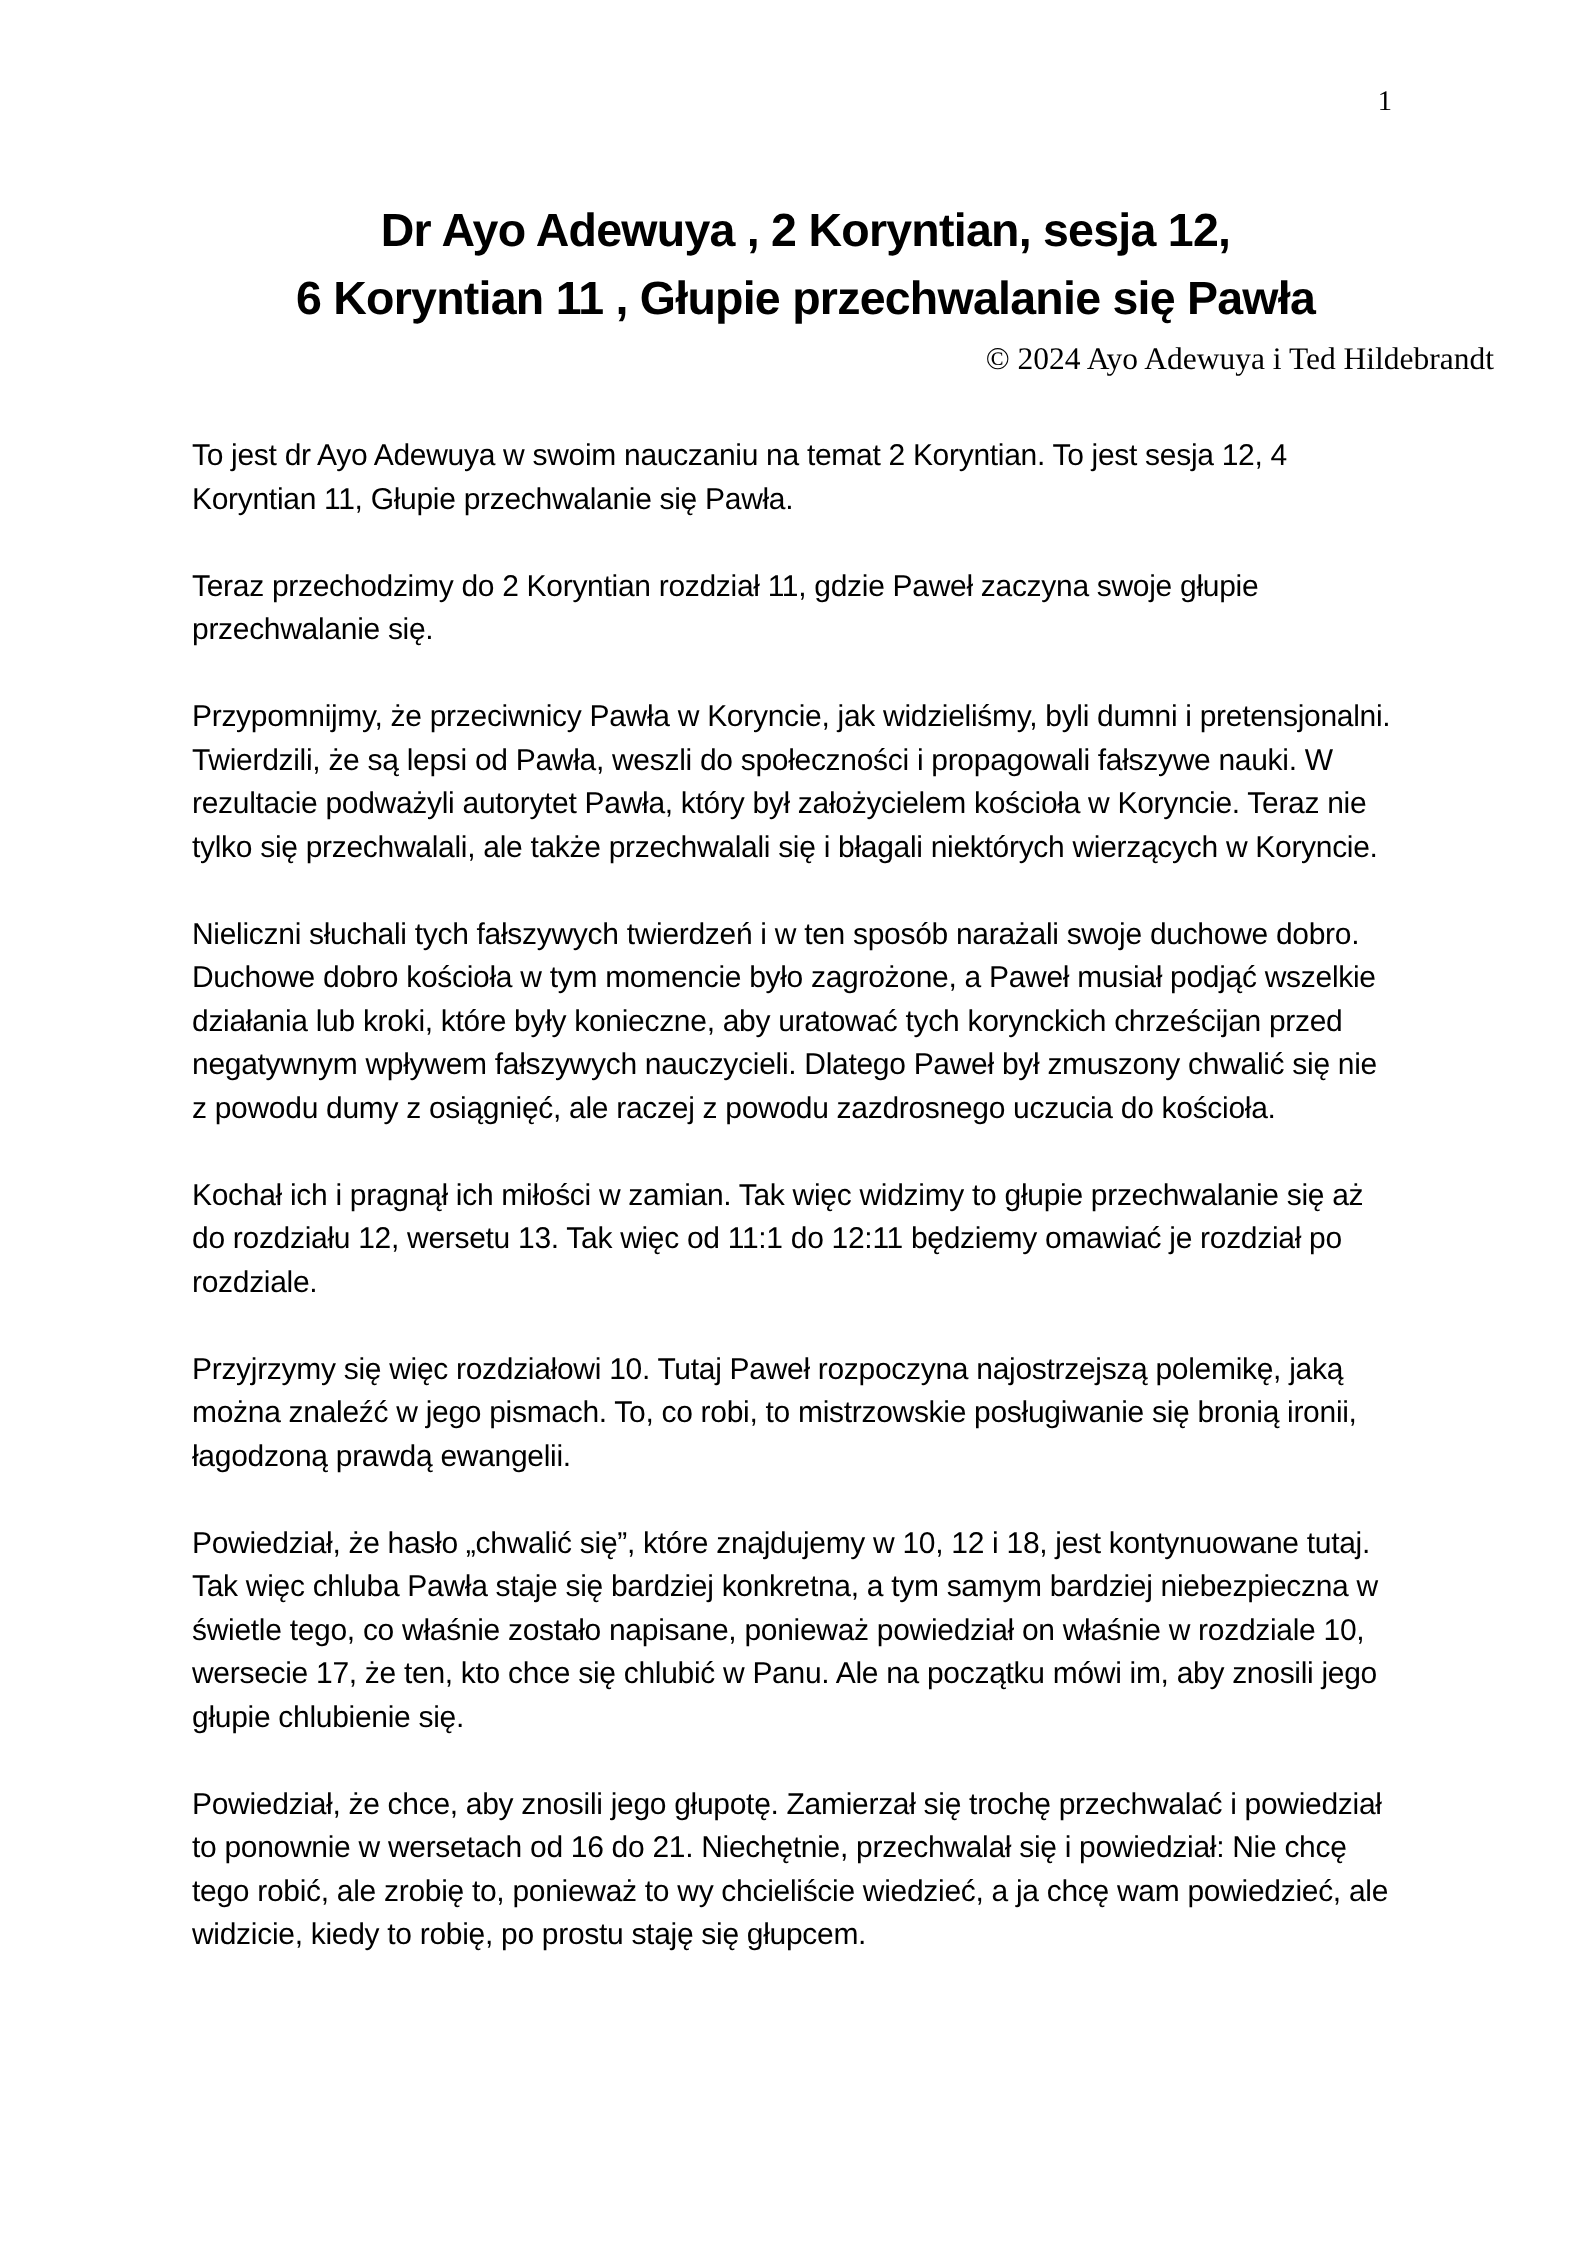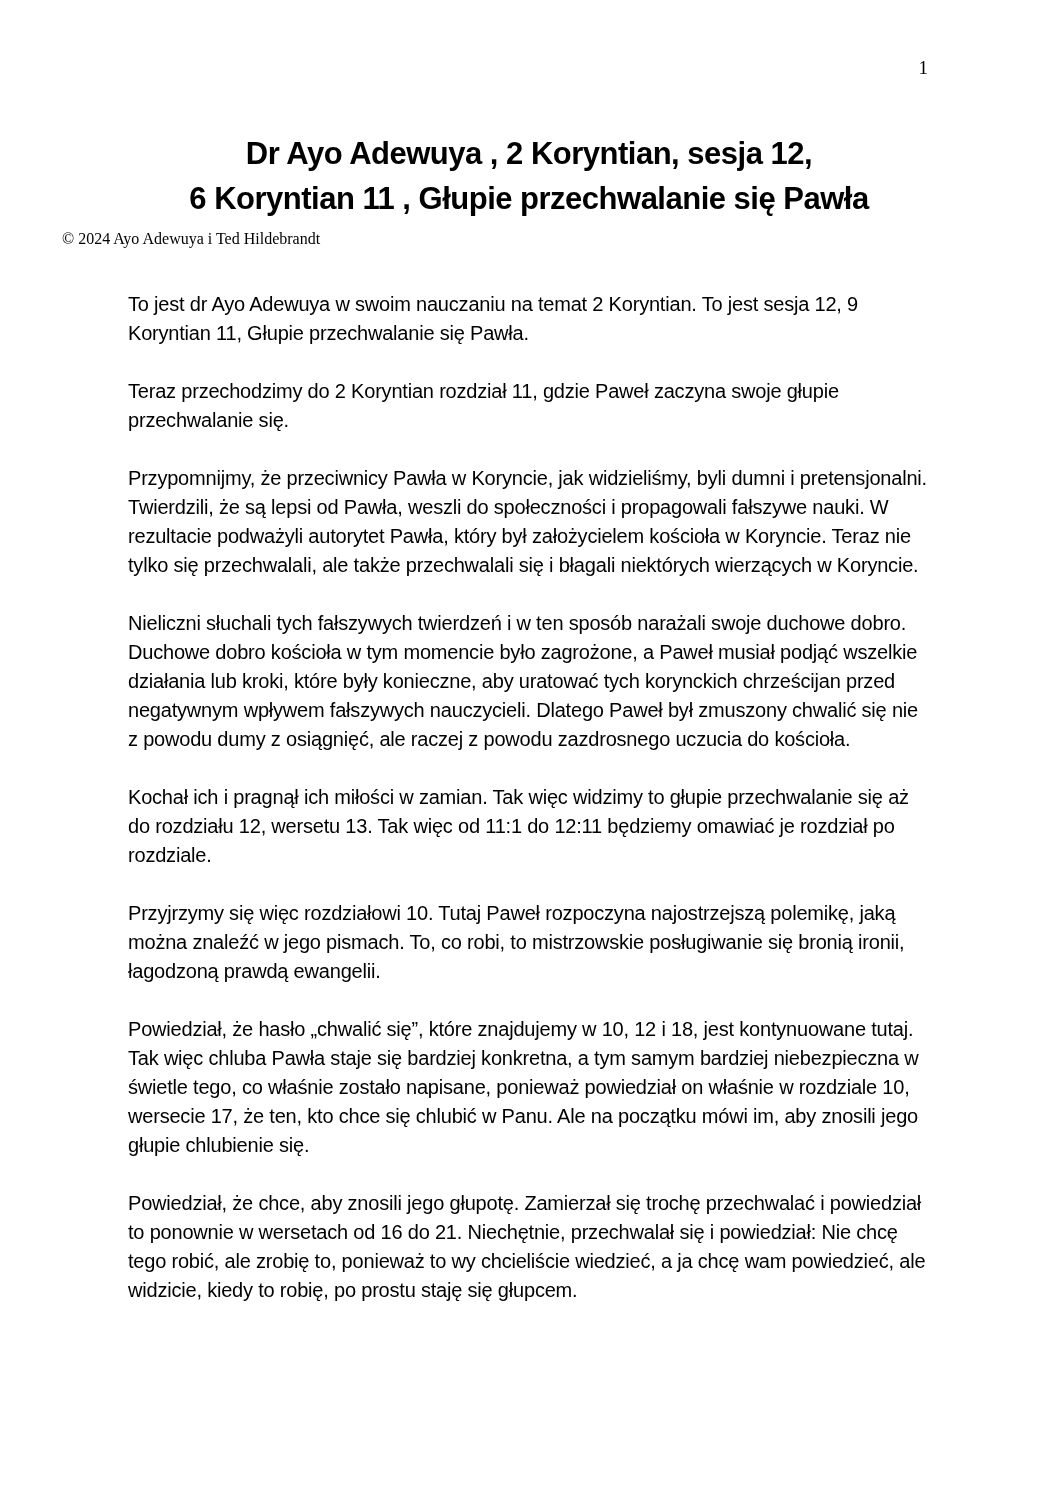--- a/index.html
+++ b/index.html
@@ -22,33 +22,34 @@
     top: 57px;
     right: 130px;
     font-family: "Liberation Serif", serif;
     font-size: 19px;
     color: #000000;
   }
   .title-block {
     margin-top: 131px;
     text-align: center;
     padding: 0 62px;
+    margin-left: 16px;
   }
   .title-line {
     display: block;
     font-weight: bold;
     font-size: 31px;
     line-height: 45px;
     letter-spacing: -0.5px;
     color: #000000;
   }
   .copyright {
-    text-align: left;
+    text-align: right;
     font-family: "Liberation Serif", serif;
-    font-size: 16px;
+    font-size: 21px;
     line-height: 30px;
     margin-top: 3px;
     color: #000000;
   }
   .body-text {
     margin: 36px 126px 0 128px;
     font-size: 20px;
     line-height: 29px;
     letter-spacing: -0.2px;
     color: #000000;
@@ -64,21 +65,21 @@
 
   <div class="page-number">1</div>
 
   <div class="title-block">
     <span class="title-line">Dr Ayo Adewuya , 2 Koryntian, sesja 12,</span>
     <span class="title-line">6 Koryntian 11 , Głupie przechwalanie się Pawła</span>
     <div class="copyright">© 2024 Ayo Adewuya i Ted Hildebrandt</div>
   </div>
 
   <div class="body-text">
-    <p>To jest dr Ayo Adewuya w swoim nauczaniu na temat 2 Koryntian. To jest sesja 12, 9 Koryntian 11, Głupie przechwalanie się Pawła.</p>
+    <p>To jest dr Ayo Adewuya w swoim nauczaniu na temat 2 Koryntian. To jest sesja 12, 4 Koryntian 11, Głupie przechwalanie się Pawła.</p>
     <p>Teraz przechodzimy do 2 Koryntian rozdział 11, gdzie Paweł zaczyna swoje głupie przechwalanie się.</p>
     <p>Przypomnijmy, że przeciwnicy Pawła w Koryncie, jak widzieliśmy, byli dumni i pretensjonalni. Twierdzili, że są lepsi od Pawła, weszli do społeczności i propagowali fałszywe nauki. W rezultacie podważyli autorytet Pawła, który był założycielem kościoła w Koryncie. Teraz nie tylko się przechwalali, ale także przechwalali się i błagali niektórych wierzących w Koryncie.</p>
     <p>Nieliczni słuchali tych fałszywych twierdzeń i w ten sposób narażali swoje duchowe dobro. Duchowe dobro kościoła w tym momencie było zagrożone, a Paweł musiał podjąć wszelkie działania lub kroki, które były konieczne, aby uratować tych korynckich chrześcijan przed negatywnym wpływem fałszywych nauczycieli. Dlatego Paweł był zmuszony chwalić się nie z powodu dumy z osiągnięć, ale raczej z powodu zazdrosnego uczucia do kościoła.</p>
     <p>Kochał ich i pragnął ich miłości w zamian. Tak więc widzimy to głupie przechwalanie się aż do rozdziału 12, wersetu 13. Tak więc od 11:1 do 12:11 będziemy omawiać je rozdział po rozdziale.</p>
     <p>Przyjrzymy się więc rozdziałowi 10. Tutaj Paweł rozpoczyna najostrzejszą polemikę, jaką można znaleźć w jego pismach. To, co robi, to mistrzowskie posługiwanie się bronią ironii, łagodzoną prawdą ewangelii.</p>
     <p>Powiedział, że hasło „chwalić się”, które znajdujemy w 10, 12 i 18, jest kontynuowane tutaj. Tak więc chluba Pawła staje się bardziej konkretna, a tym samym bardziej niebezpieczna w świetle tego, co właśnie zostało napisane, ponieważ powiedział on właśnie w rozdziale 10, wersecie 17, że ten, kto chce się chlubić w Panu. Ale na początku mówi im, aby znosili jego głupie chlubienie się.</p>
     <p>Powiedział, że chce, aby znosili jego głupotę. Zamierzał się trochę przechwalać i powiedział to ponownie w wersetach od 16 do 21. Niechętnie, przechwalał się i powiedział: Nie chcę tego robić, ale zrobię to, ponieważ to wy chcieliście wiedzieć, a ja chcę wam powiedzieć, ale widzicie, kiedy to robię, po prostu staję się głupcem.</p>
   </div>
 
 </div>

